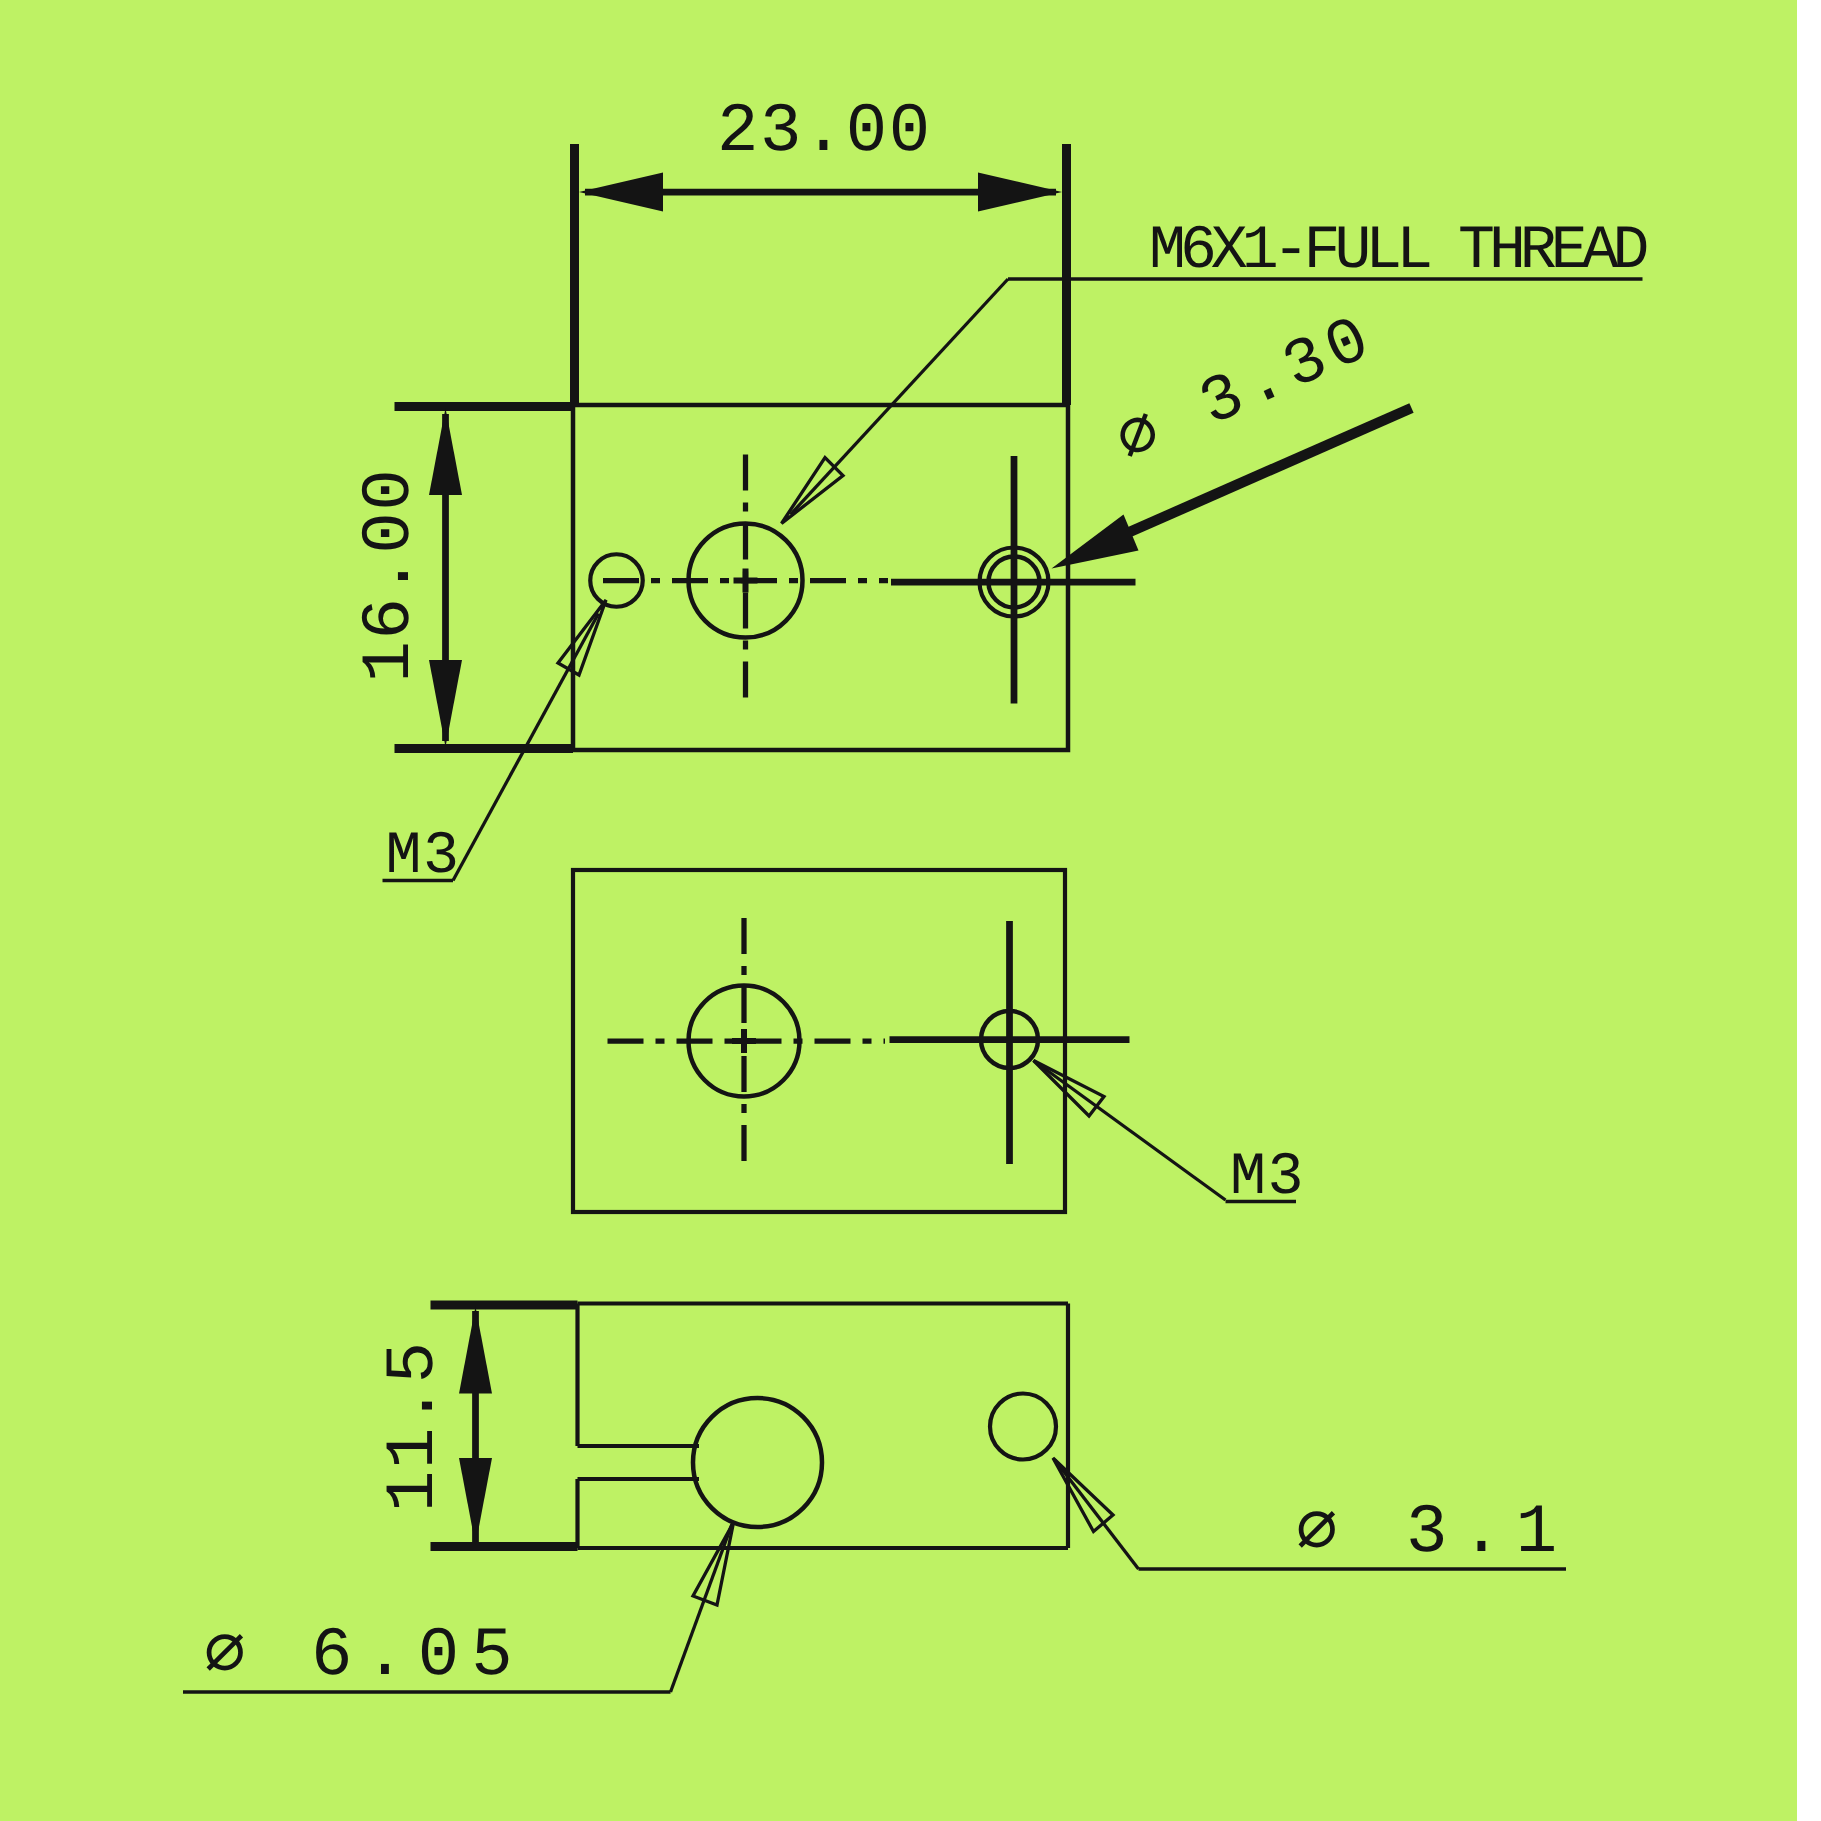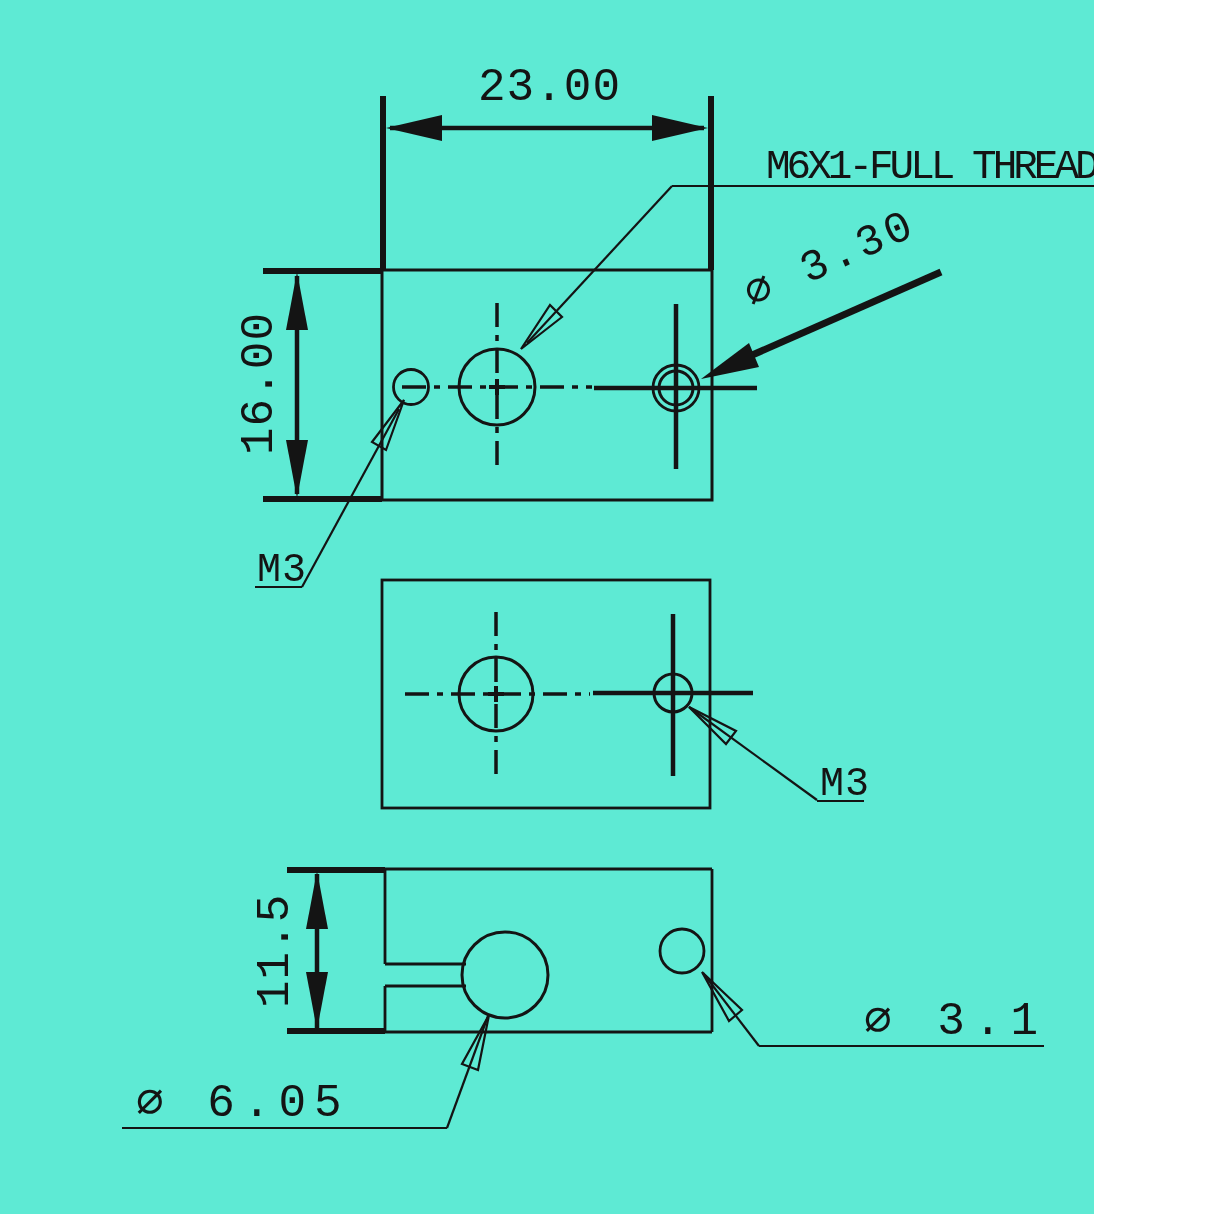--- a/index.html
+++ b/index.html
@@ -1,20 +1,20 @@
 <!DOCTYPE html>
 <html><head>
 <meta charset="utf-8">
 <style>
   html, body { margin: 0; padding: 0; }
   .canvas {
     position: relative;
-    width: 1094px;
+    width: 1198px;
     height: 1214px;
-    background: #5eead4;
+    background: #bef264;
     overflow: hidden;
     text-align: right;
   }
   svg { display: block; }
   text {
     font-family: "Liberation Mono", "DejaVu Sans Mono", monospace;
     fill: #141414;
     font-weight: 400;
   }
   .dim-text   { font-size: 46px; letter-spacing: 1px; }

